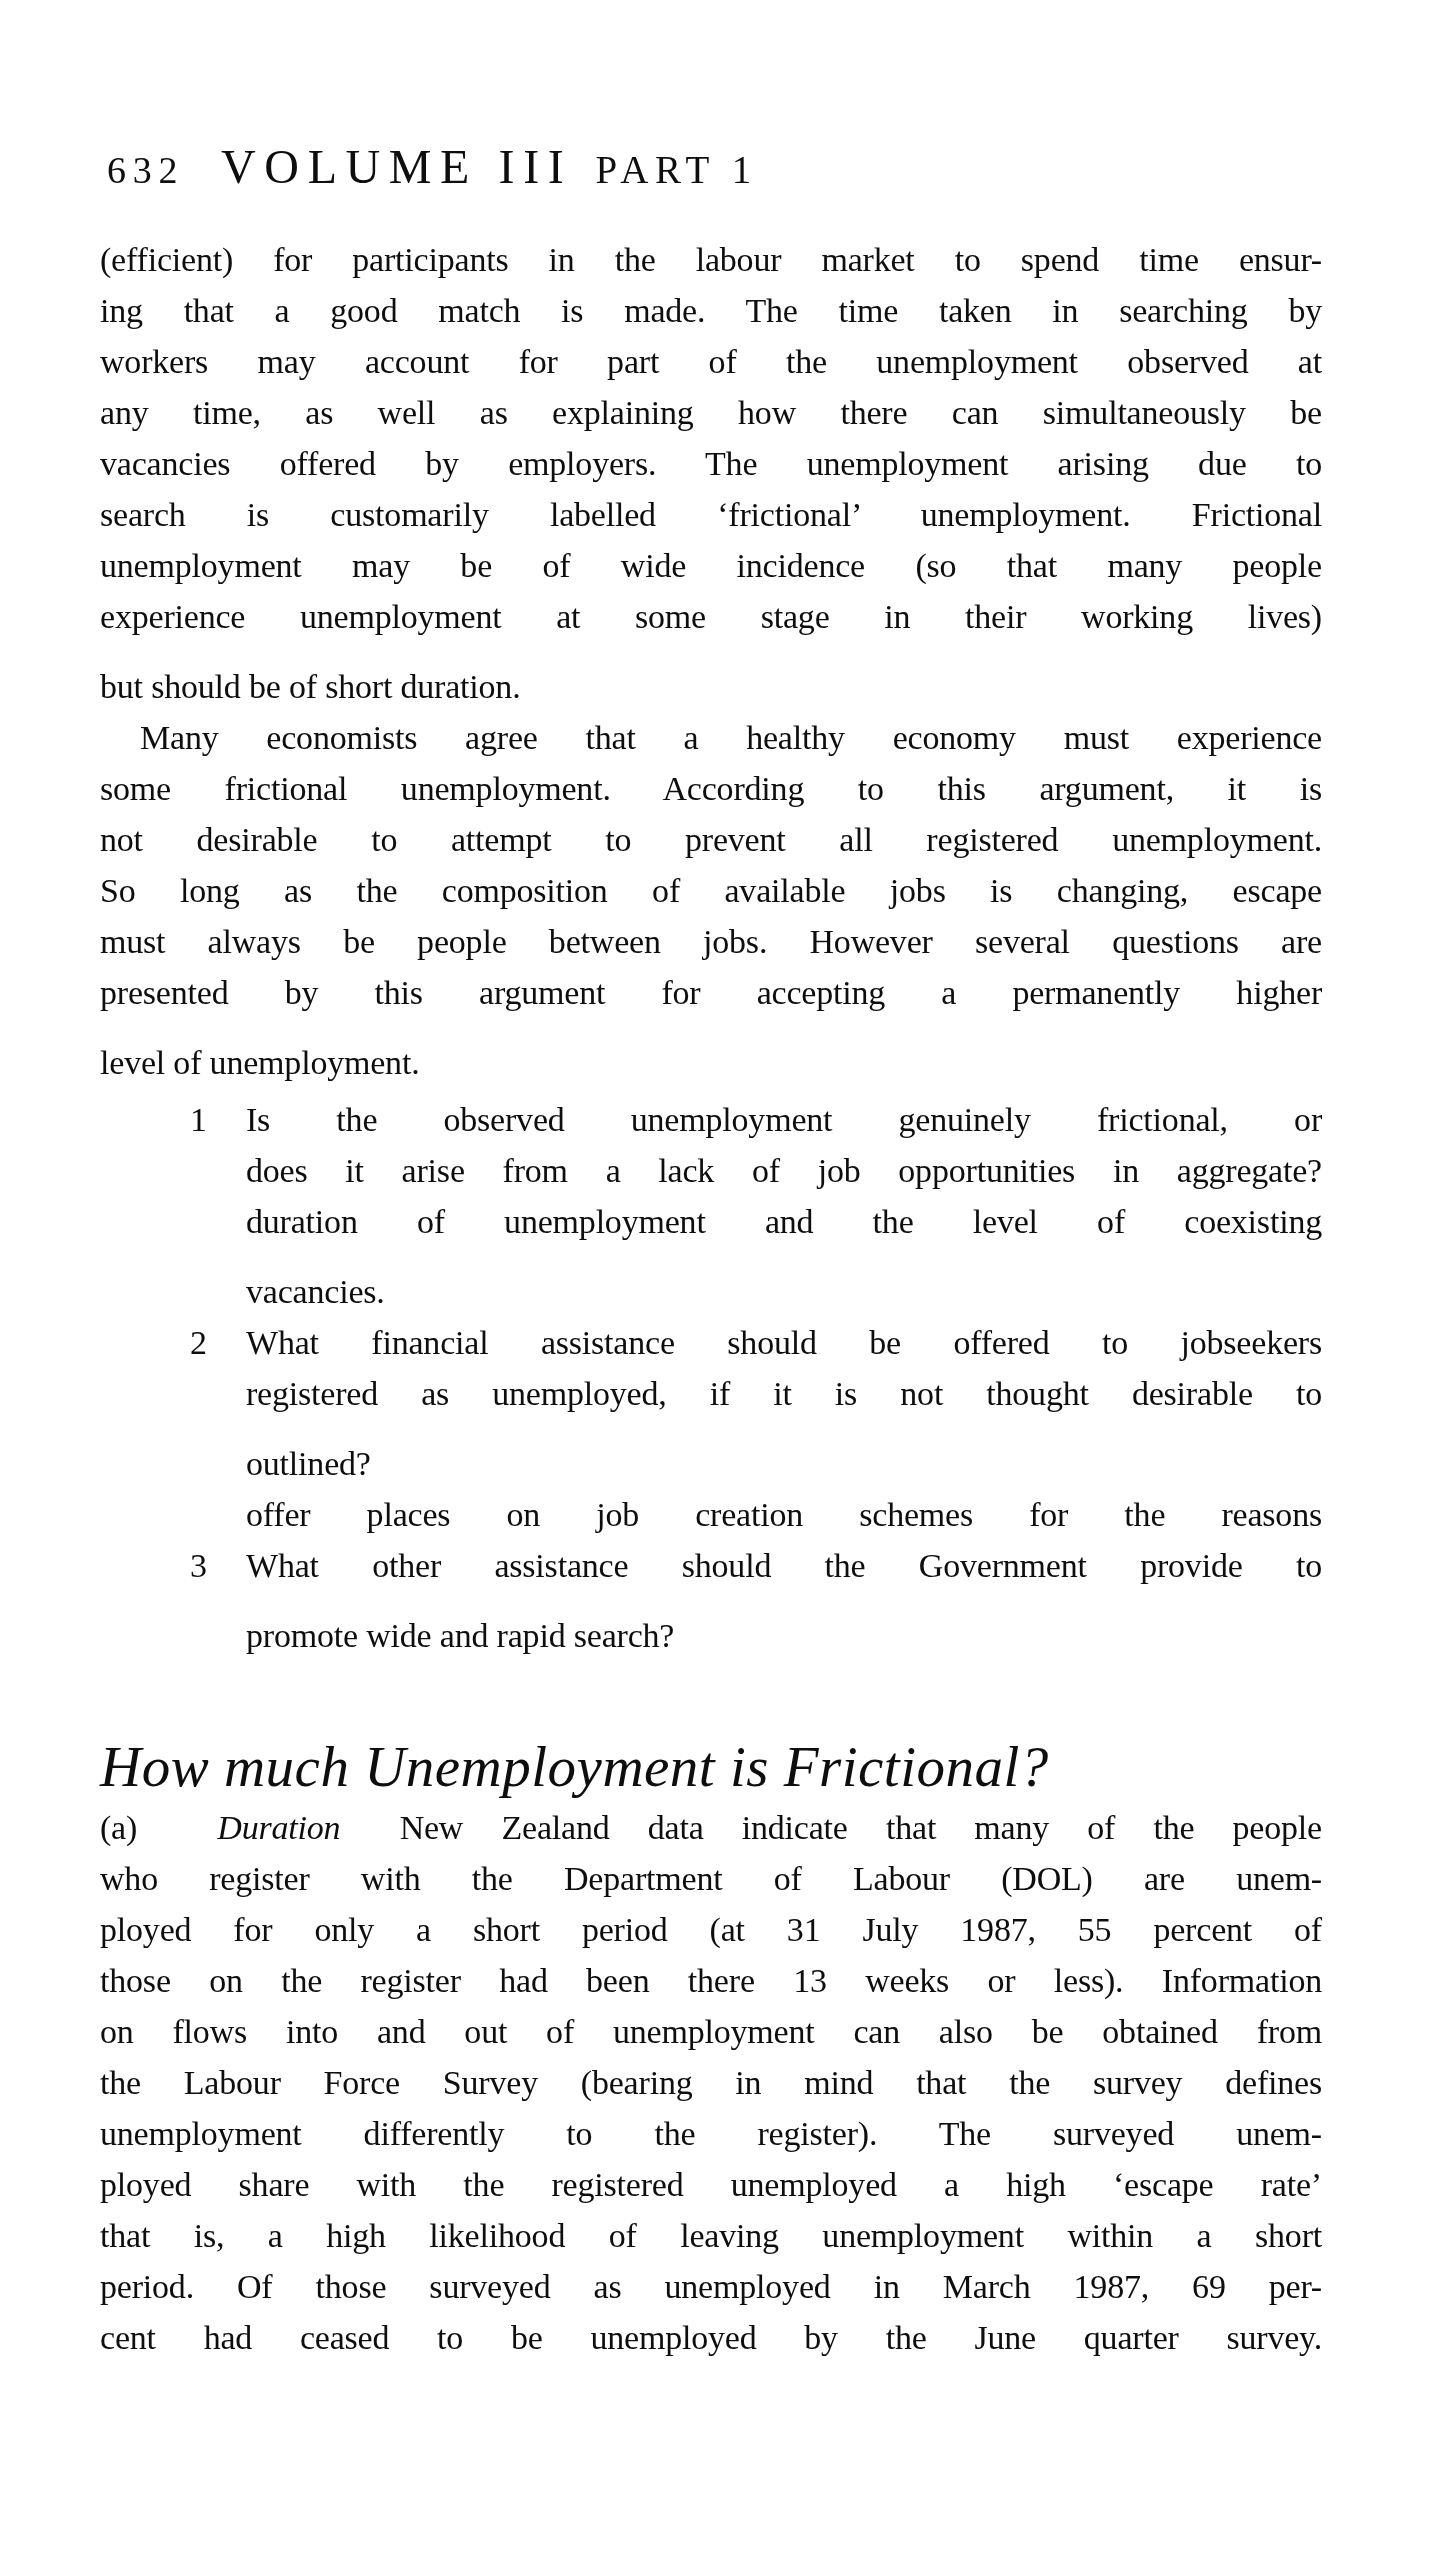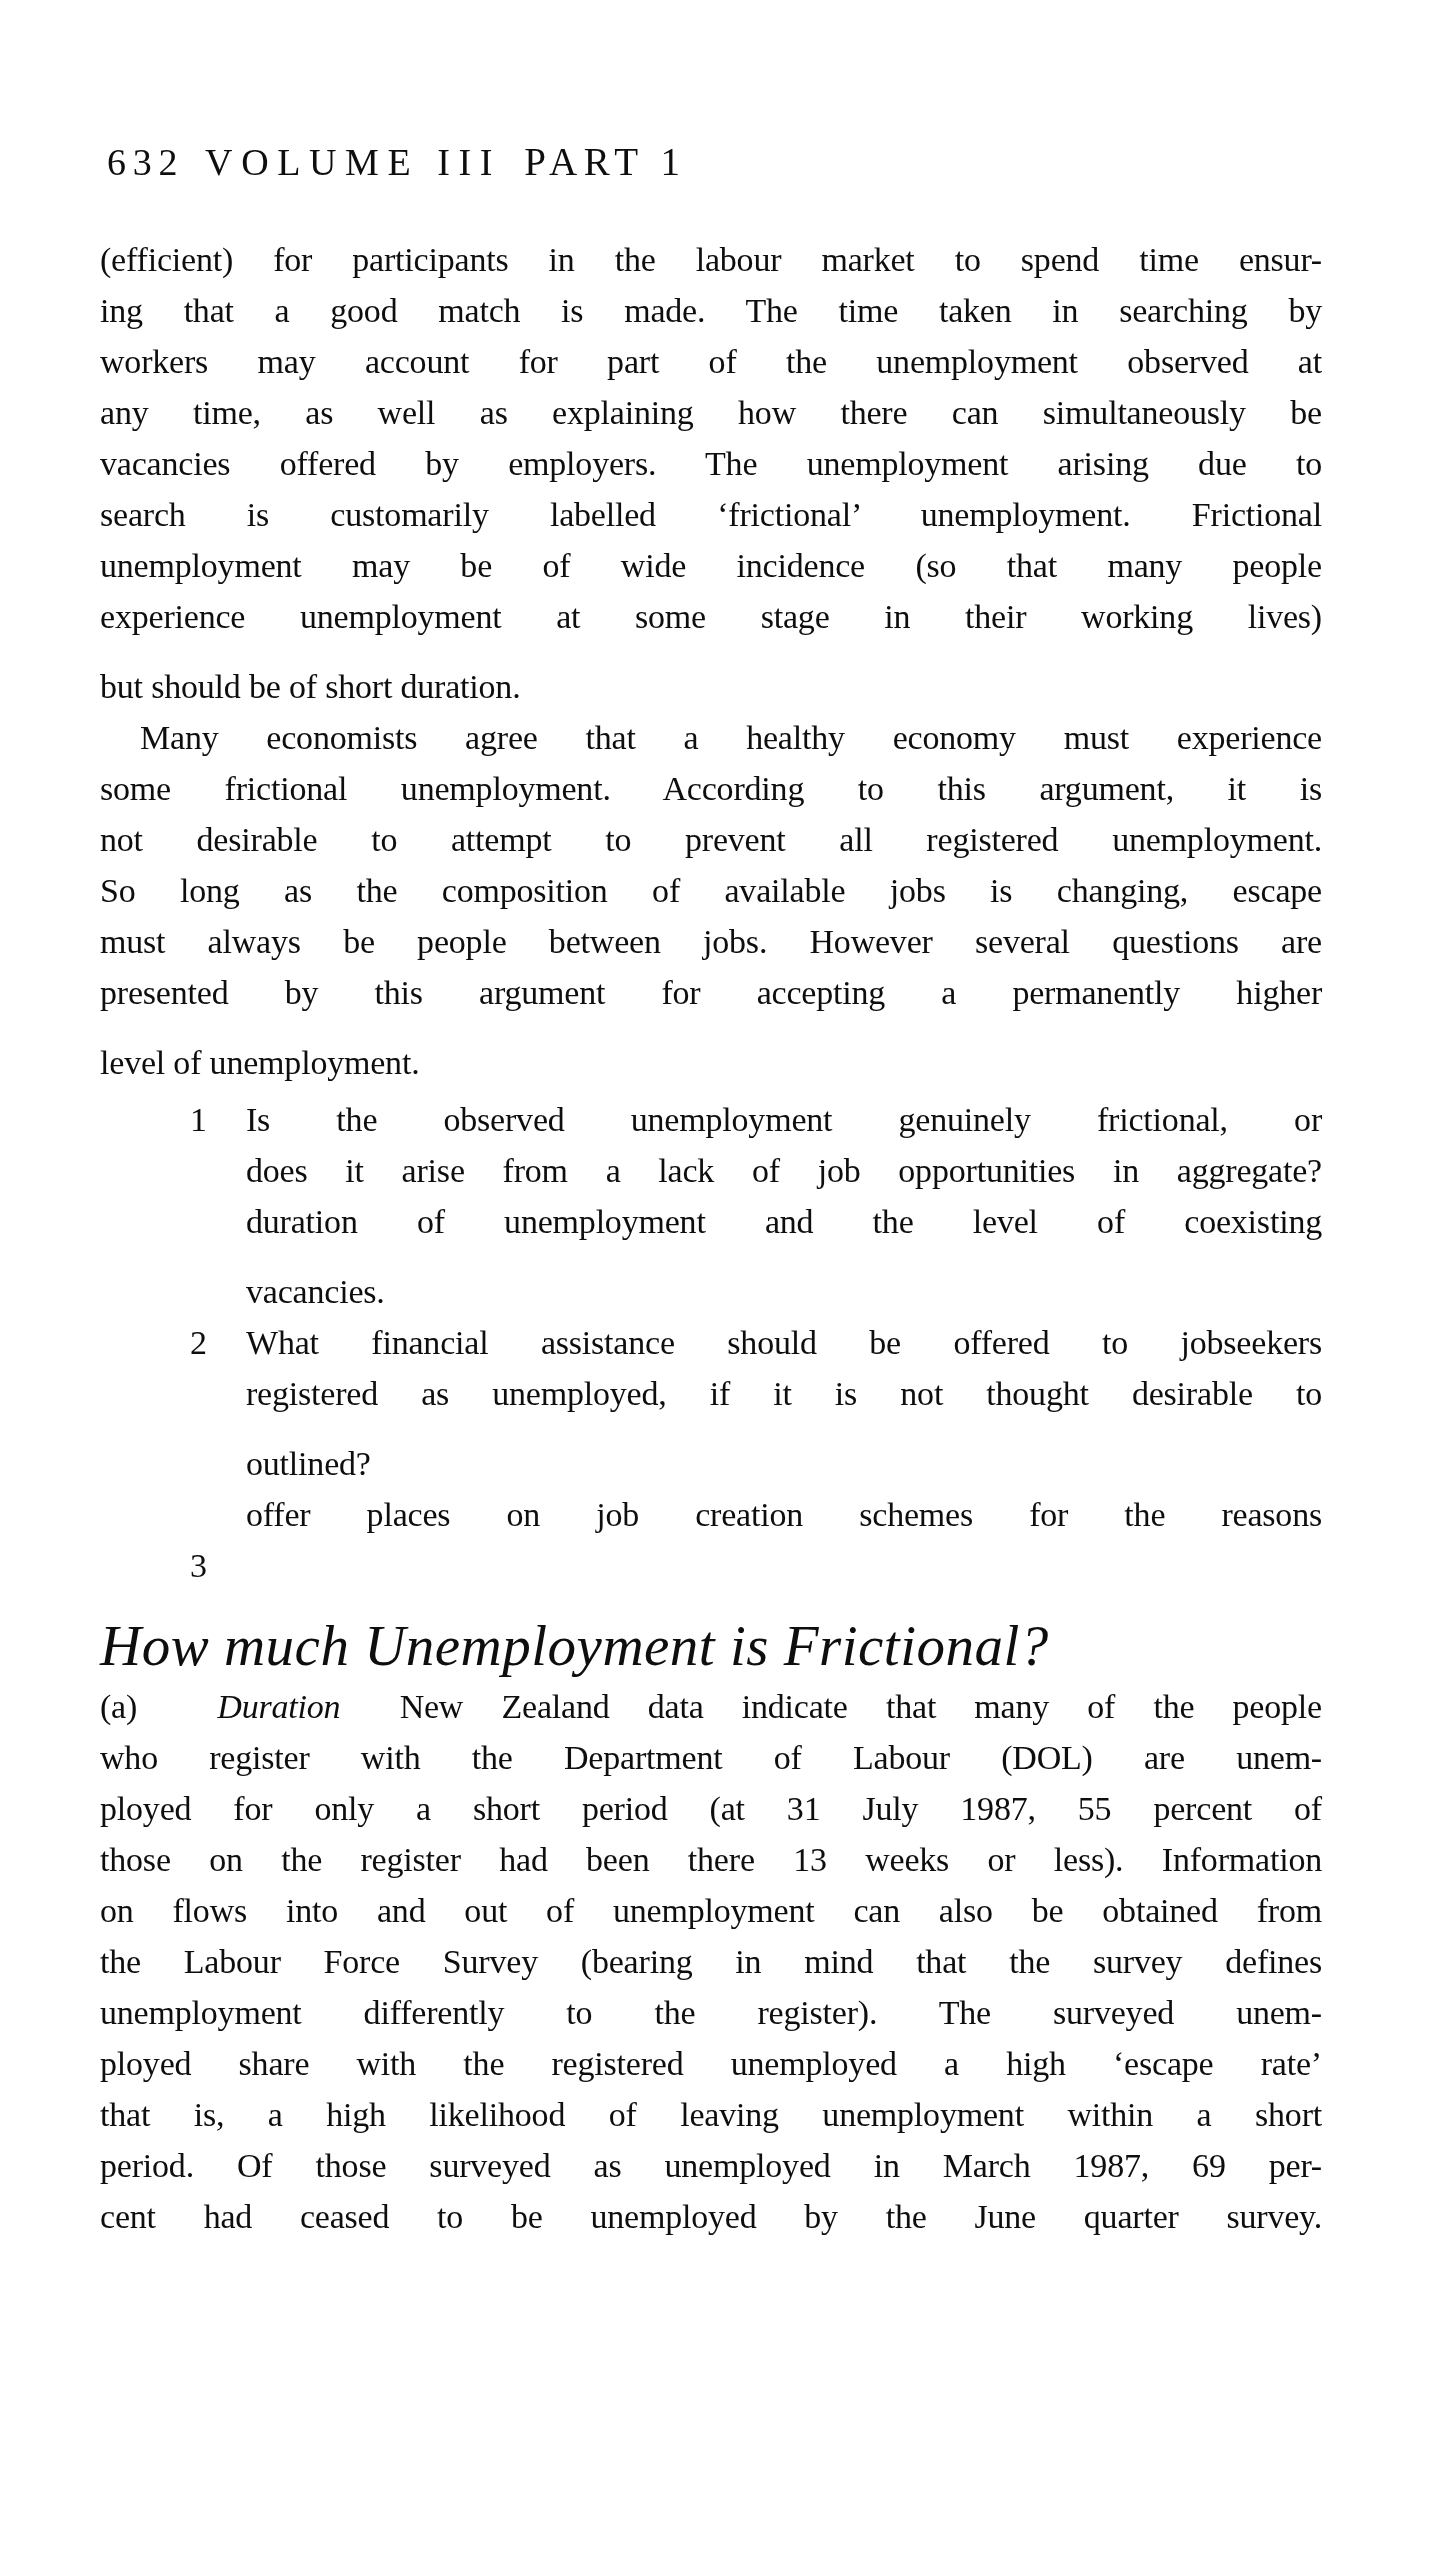--- a/index.html
+++ b/index.html
@@ -21,23 +21,23 @@
     position: absolute;
     left: 107px;
     top: 139px;
     white-space: nowrap;
   }
   .pageno {
     font-size: 38px;
     letter-spacing: 6.7px;
   }
   .vol {
-    font-size: 38px;
+    font-size: 48px;
     letter-spacing: 8.6px;
-    margin-left: 21px;
+    margin-left: 37px;
   }
   .part {
     font-size: 39px;
     letter-spacing: 6.7px;
     margin-left: 23px;
   }
   
   .text-column {
     position: absolute;
     left: 100px;
@@ -143,20 +143,24 @@
           <span class="item-number">2</span>
           <div class="item-lines">
             <div class="line">What financial assistance should be offered to jobseekers</div>
             <div class="line">registered as unemployed, if it is not thought desirable to</div>
             <div class="line last">outlined?</div>
             <div class="line">offer places on job creation schemes for the reasons</div>
           </div>
         </div>
         <div class="list-item">
           <span class="item-number">3</span>
+          <div class="item-lines">
+            <div class="line">What other assistance should the Government provide to</div>
+            <div class="line last">promote wide and rapid search?</div>
+          </div>
         </div>
       </div>
 
     <h2 class="section-heading">How much Unemployment is Frictional?</h2>
 
     <div class="para para-a">
         <div class="line"><span class="gap-a">(a)</span> <span class="it gap-b">Duration</span> <span>New Zealand data indicate that many of the people</span></div>
         <div class="line">who register with the Department of Labour (DOL) are unem-</div>
         <div class="line">ployed for only a short period (at 31 July 1987, 55 percent of</div>
         <div class="line">those on the register had been there 13 weeks or less). Information</div>

